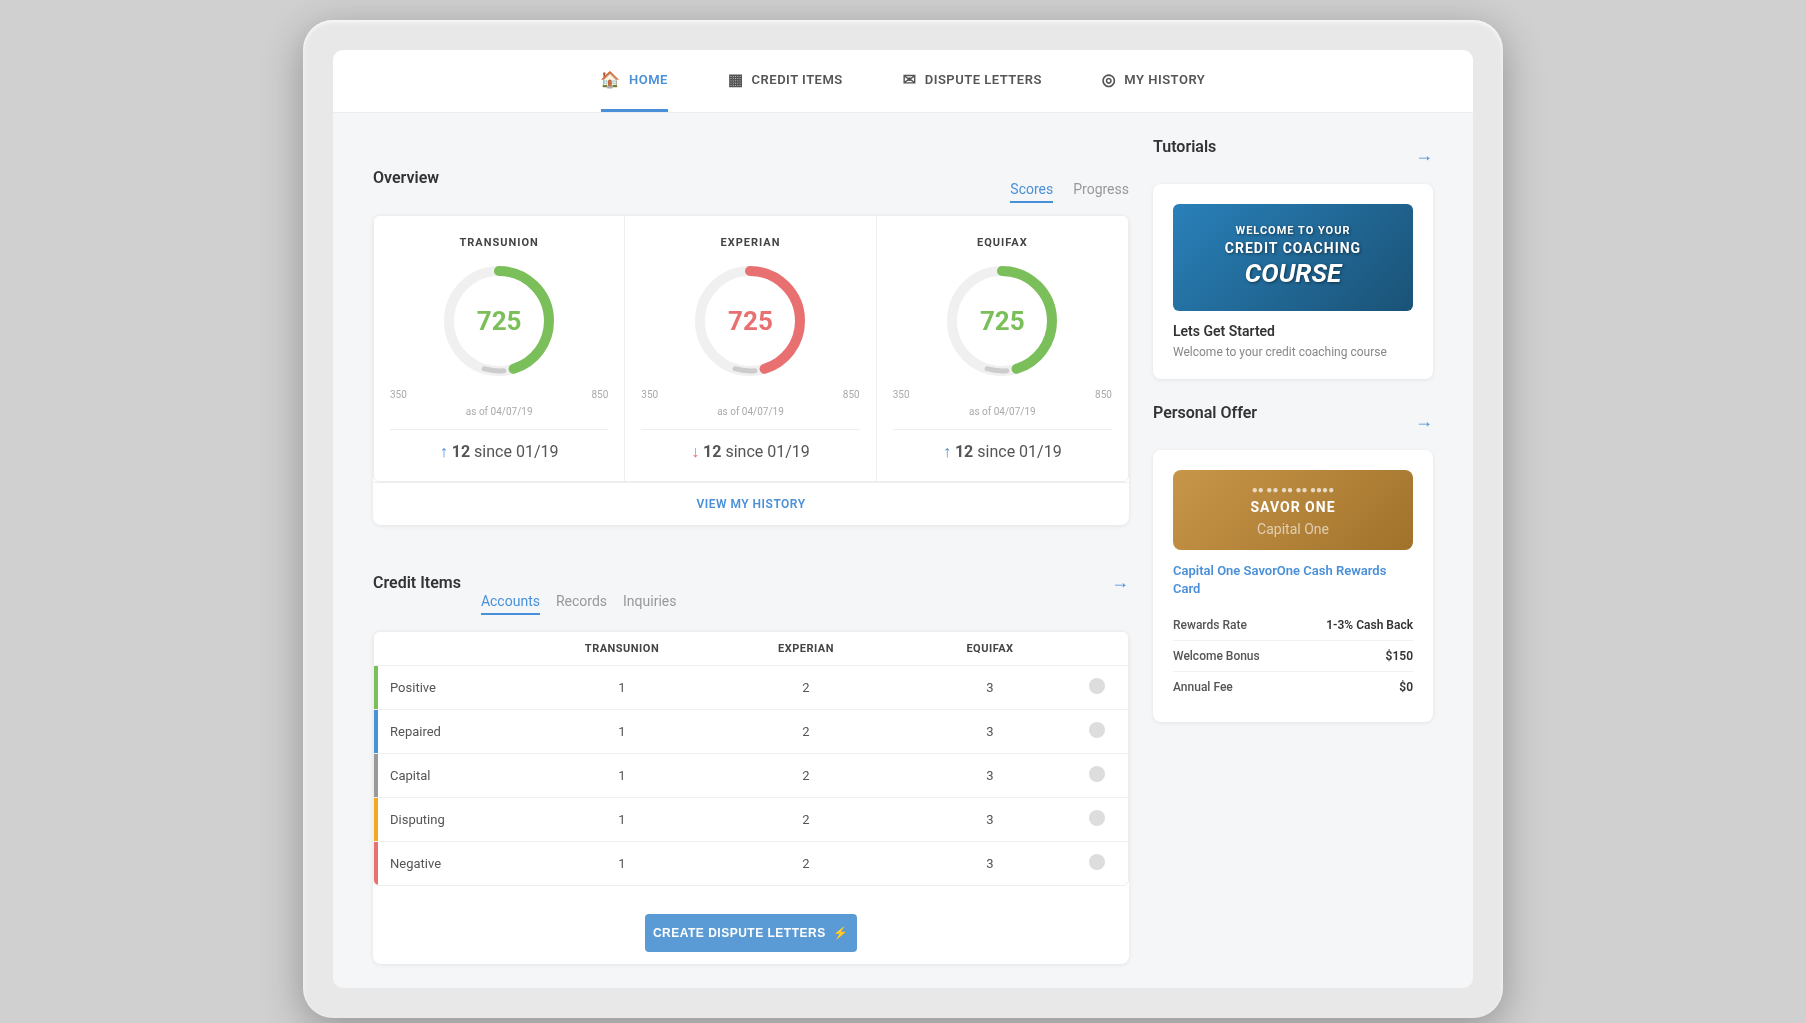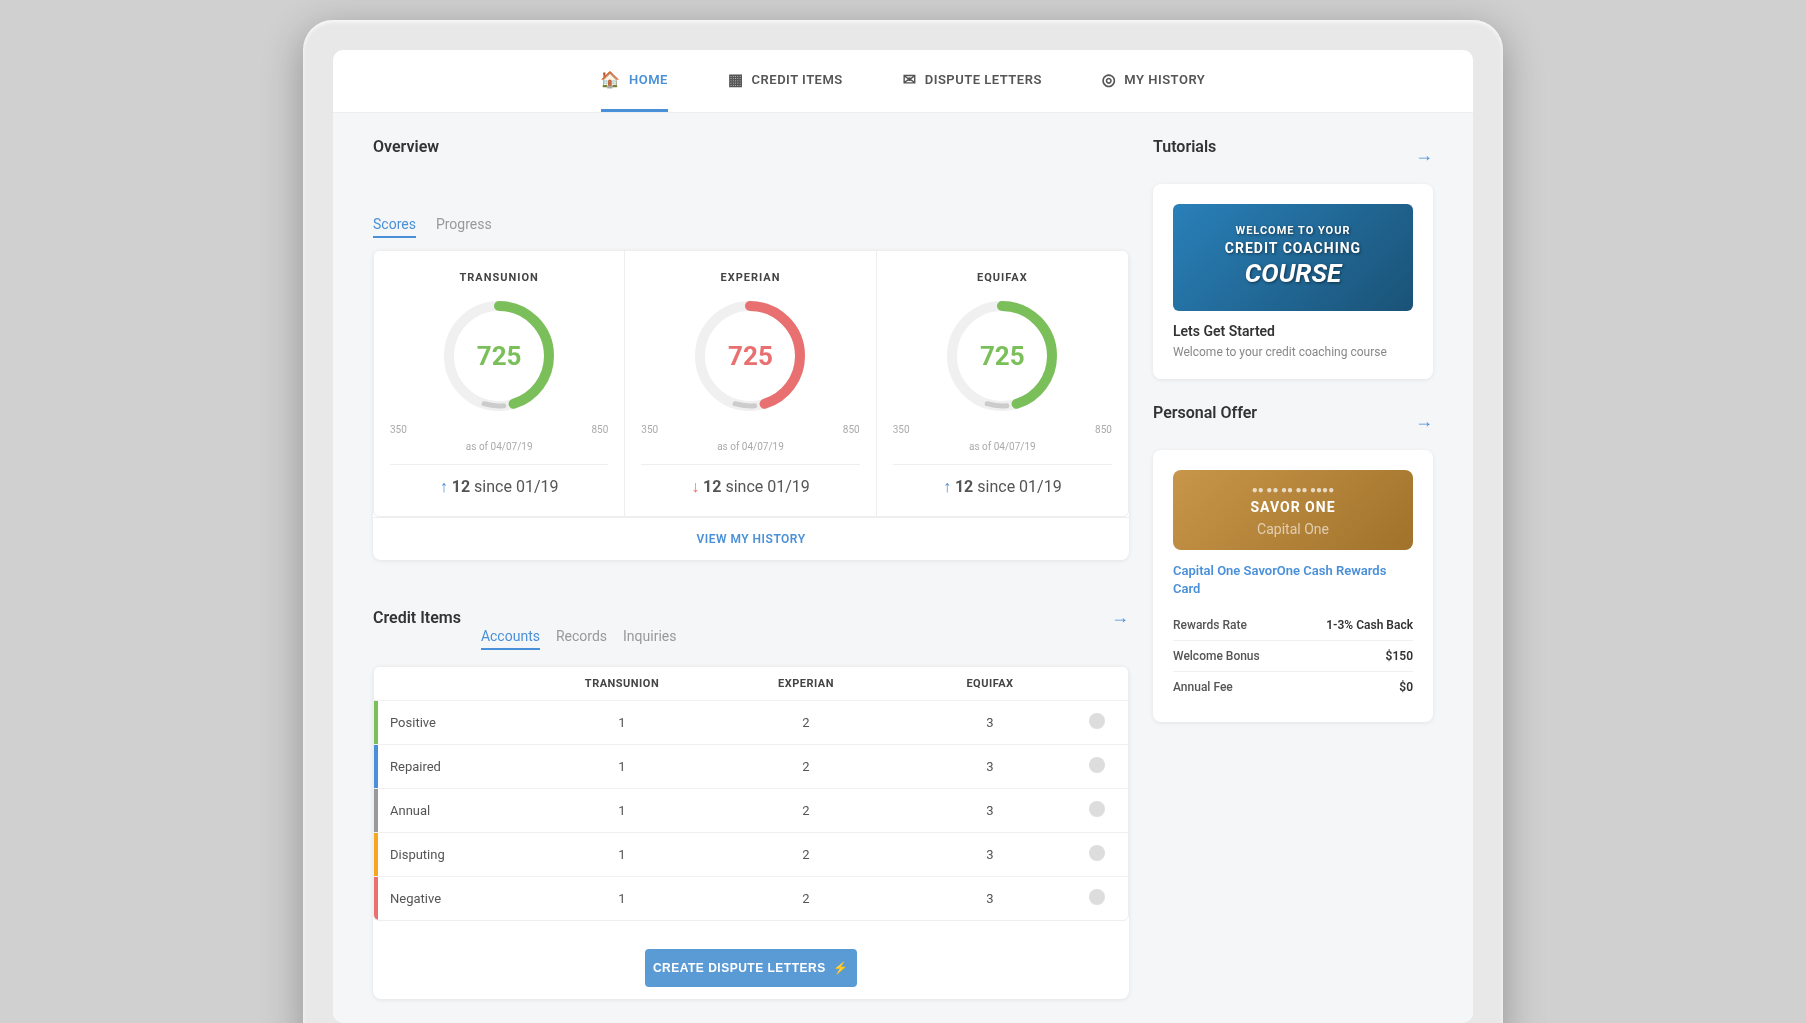--- a/index.html
+++ b/index.html
@@ -358,21 +358,21 @@
         <span class="nav-icon">◎</span>
         <span>MY HISTORY</span>
       </div>
     </nav>
 
     <div class="content">
 
       <div>
 
         <div>
-          <div style="display:flex;align-items:flex-start;justify-content:space-between;margin-bottom:12px;flex-direction:column;">
+          <div style="display:flex;align-items:flex-end;justify-content:space-between;margin-bottom:12px;">
             <span class="section-title">Overview</span>
             <div class="tab-bar" style="margin-bottom:0;">
               <span class="tab active">Scores</span>
               <span class="tab">Progress</span>
             </div>
           </div>
 
           <div class="card" style="padding:0;">
             <div class="scores-grid">
 
@@ -487,21 +487,21 @@
 
               <div class="credit-table-row row-repaired">
                 <span>Repaired</span>
                 <span style="text-align:center;">1</span>
                 <span style="text-align:center;">2</span>
                 <span style="text-align:center;">3</span>
                 <span style="text-align:center;"><span class="row-dot"></span></span>
               </div>
 
               <div class="credit-table-row row-deleted">
-                <span>Annual</span>
+                <span>Capital</span>
                 <span style="text-align:center;">1</span>
                 <span style="text-align:center;">2</span>
                 <span style="text-align:center;">3</span>
                 <span style="text-align:center;"><span class="row-dot"></span></span>
               </div>
 
               <div class="credit-table-row row-disputing">
                 <span>Disputing</span>
                 <span style="text-align:center;">1</span>
                 <span style="text-align:center;">2</span>

